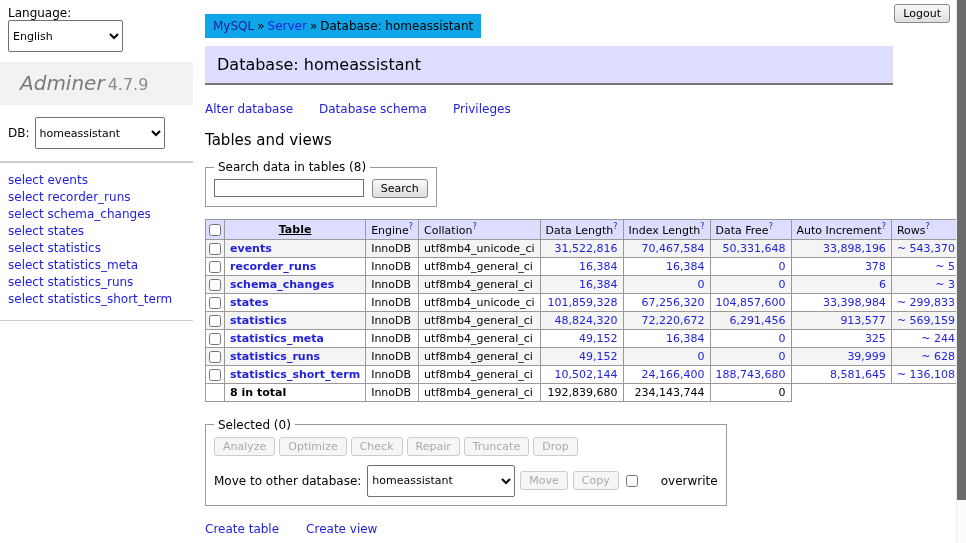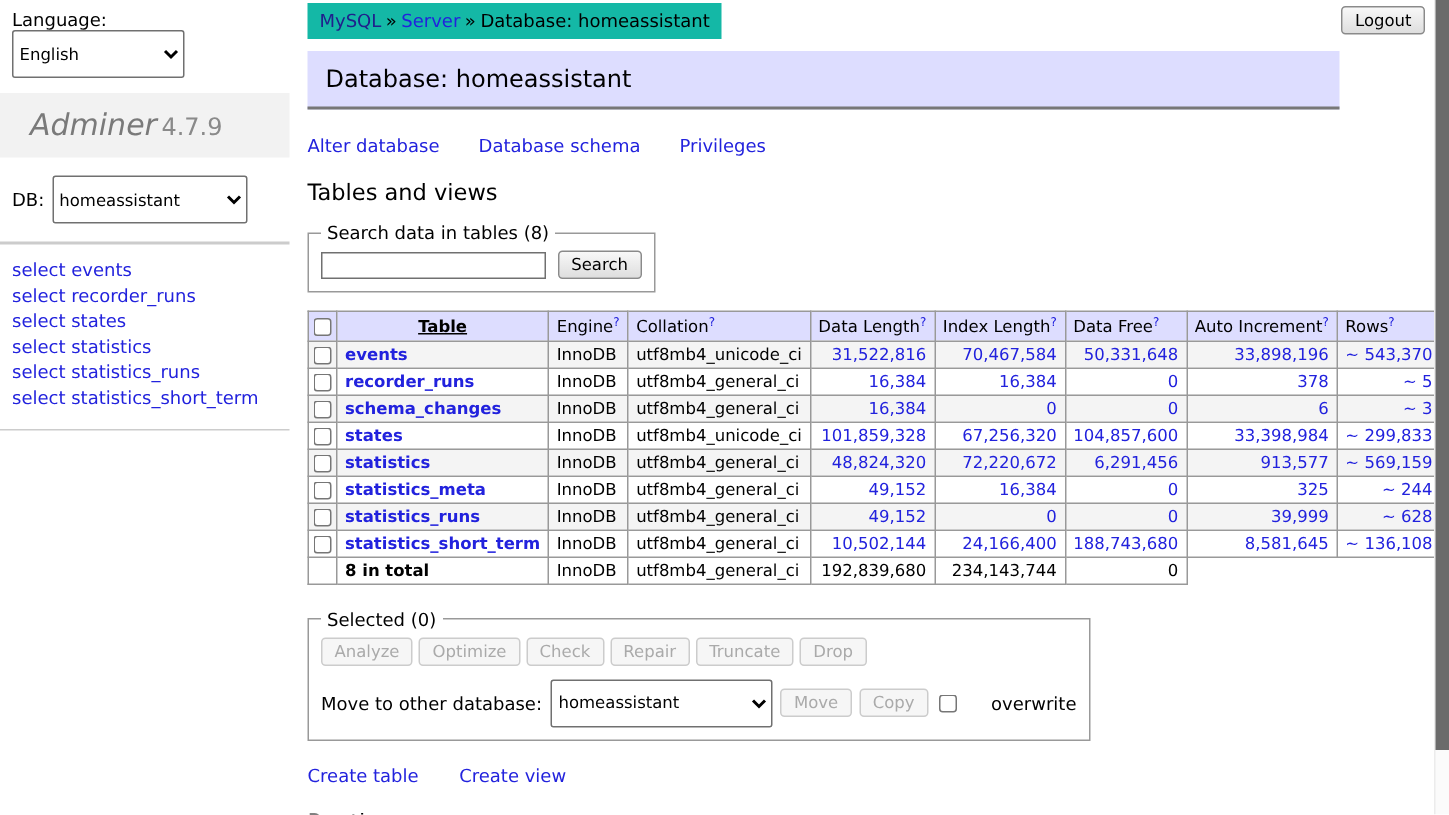--- a/index.html
+++ b/index.html
@@ -41,22 +41,22 @@
   hr.sb-sep { border: none; border-top: 1px solid #ccc; margin: 0; }
   .sb-actions { padding: 9px 8px; line-height: 1.6; }
   .sb-actions a { margin-right: 16px; white-space: nowrap; }
   .sb-tables { padding: 9px 8px 12px 8px; }
   .sb-tables a { display: block; line-height: 1.42; }
 
   
   .main { flex: 1 1 auto; position: relative; padding-left: 12px; }
   .content { width: 688px; }
   .breadcrumb {
-    display: inline-block; background: #14b8a6; padding: 5px 8px;
-    margin-top: 2px; white-space: nowrap;
+    display: inline-block; background: #0ea5e9; padding: 5px 8px;
+    margin-top: 14px; white-space: nowrap;
   }
   .breadcrumb .crumb-root { color: #20208c; }
   .breadcrumb .sep { color: #000; margin: 0 3px; }
   .breadcrumb .current { color: #000; }
   .page-title {
     background: #ddf; border-bottom: 2px solid #777;
     font-weight: normal; font-size: 16px; padding: 9px 12px;
     margin: 8px 0 0 0;
   }
   .db-links { margin: 17px 0 4px 0; }
@@ -125,22 +125,24 @@
       <span class="brand-name">Adminer</span><span class="brand-version">4.7.9</span>
     </div>
     <div class="db-row">
       <label>DB:</label><select><option>homeassistant</option></select>
     </div>
     <hr class="sb-sep">
     <hr class="sb-sep">
     <div class="sb-tables" id="sb-tables">
         <a>select events</a>
         <a>select recorder_runs</a>
+        <a>select schema_changes</a>
         <a>select states</a>
         <a>select statistics</a>
+        <a>select statistics_meta</a>
         <a>select statistics_runs</a>
         <a>select statistics_short_term</a>
       </div>
     <hr class="sb-sep">
   </div>
 
   <div class="main">
     <div class="content">
       <div class="breadcrumb">
         <a class="crumb-root">MySQL</a><span class="sep">»</span><a>Server</a><span class="sep">»</span><span class="current">Database: homeassistant</span>

